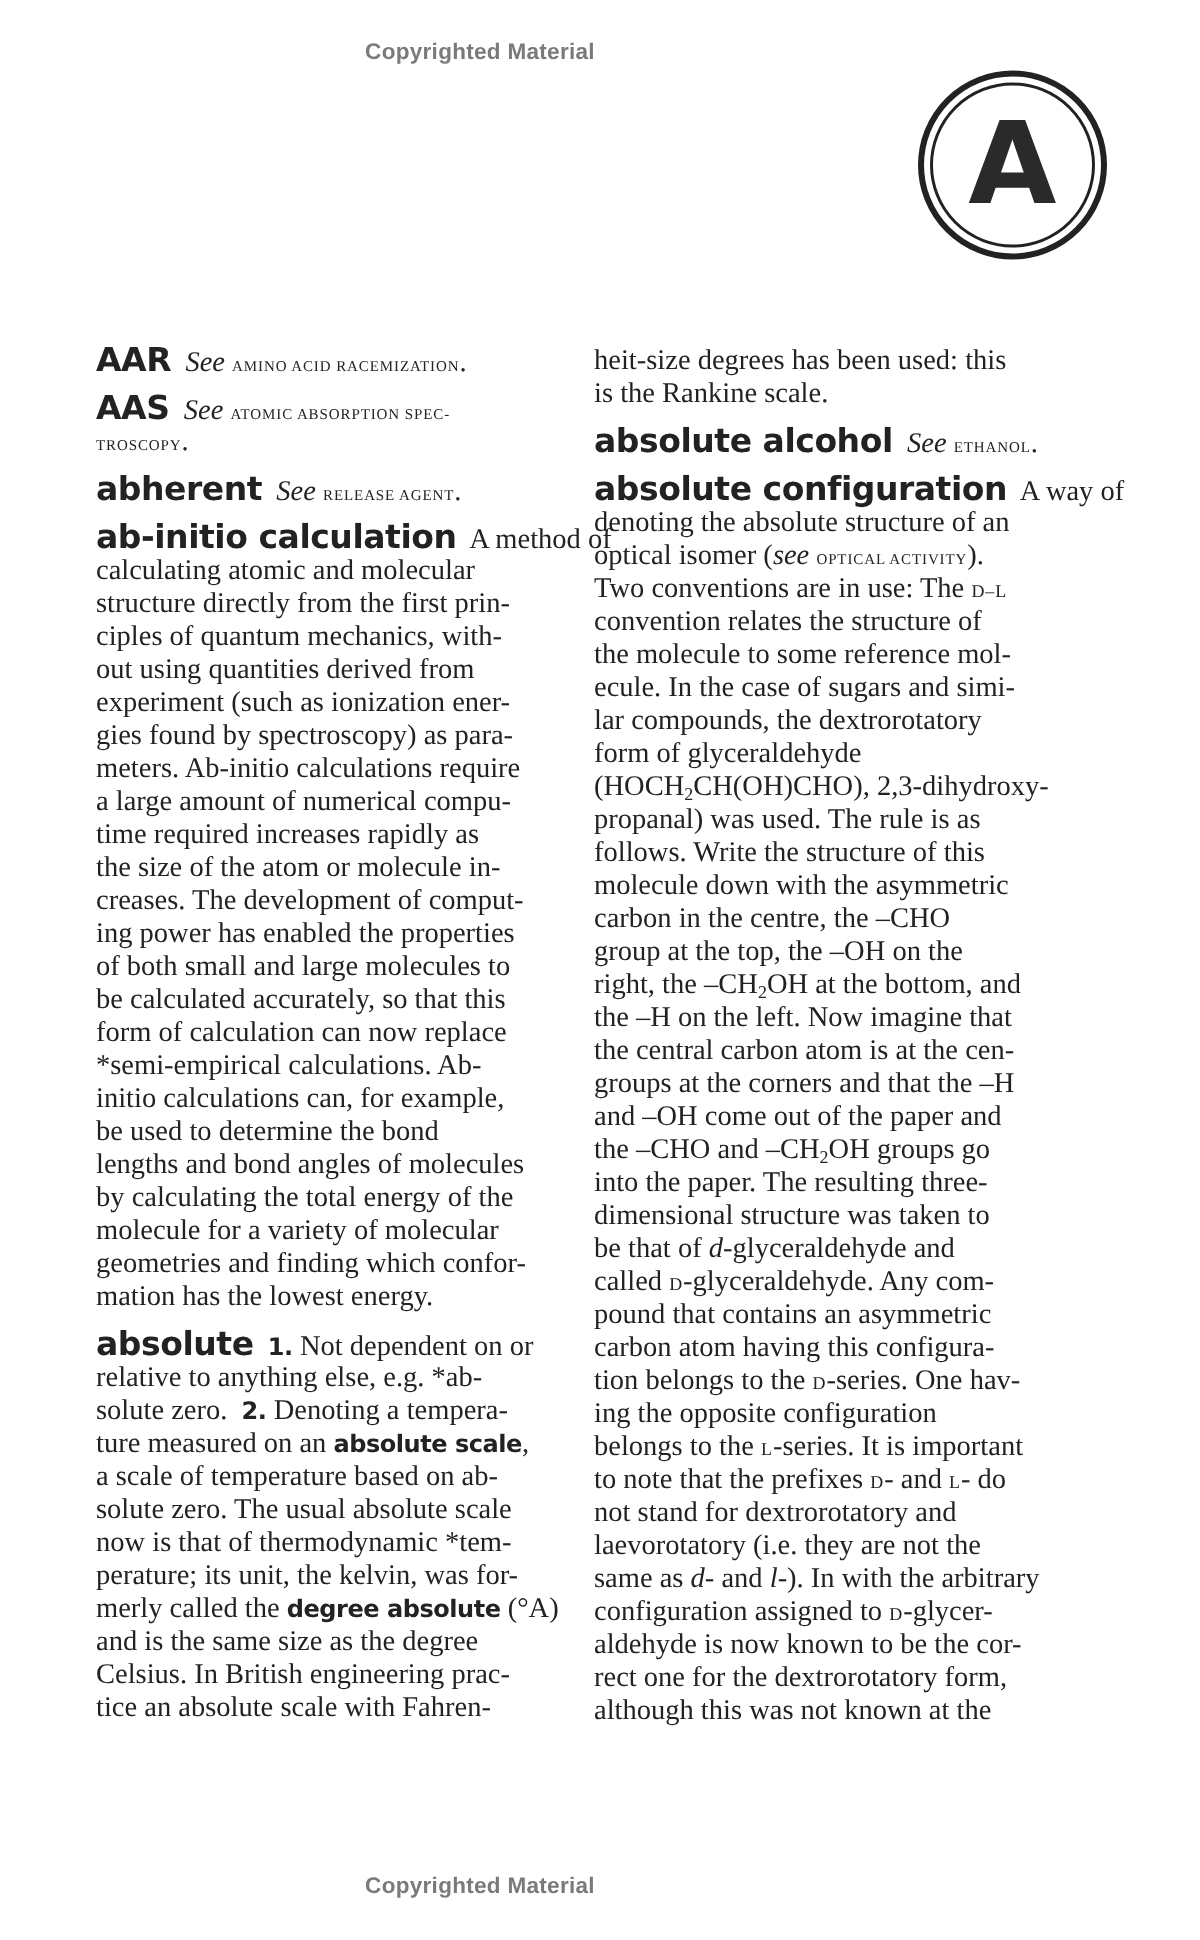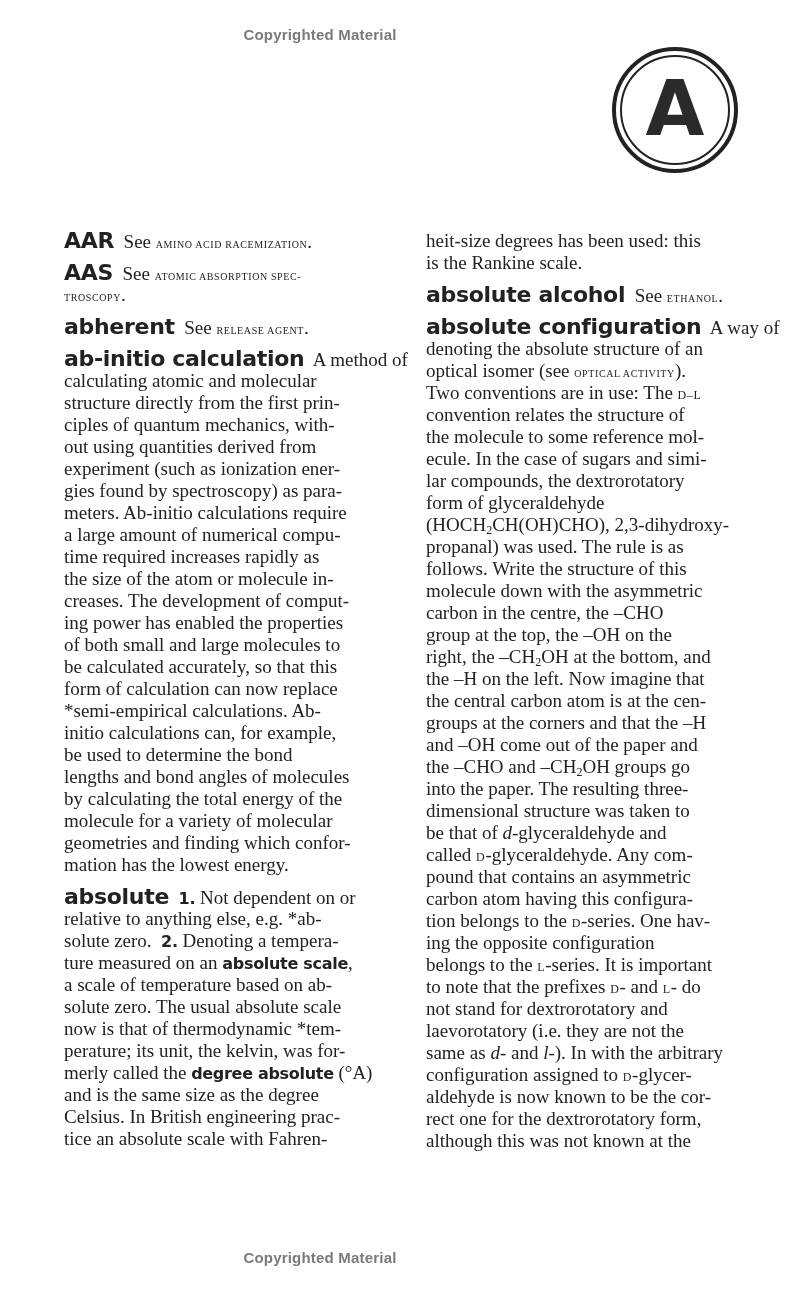--- a/index.html
+++ b/index.html
@@ -19,26 +19,26 @@
     position: absolute; left: 4px; top: 4px; right: 4px; bottom: 4px;
     border-radius: 50%; border: 2px solid #222;
   }
   .letter-badge .glyph {
     position: absolute; left: 0; right: 0; top: 18px; text-align: center;
     font-family: "DejaVu Sans", sans-serif; font-weight: bold; font-size: 76px;
     line-height: 80px; color: #2a2a2a;
   }
   .col { position: absolute; top: 230px; font-family: "Liberation Serif", serif; font-size: 19px; color: #222; }
   .col-left { left: 64px; width: 335px; }
-  .col-right { left: 426px; width: 340px; }
+  .col-right { left: 396px; width: 340px; }
   .line { height: 22px; line-height: 22px; white-space: nowrap; }
   .gap { height: 10px; }
   .hw { font-family: "DejaVu Sans", sans-serif; font-weight: bold; font-size: 22px; letter-spacing: -0.3px; }
   .hw-inline { font-family: "DejaVu Sans", sans-serif; font-weight: bold; font-size: 16px; letter-spacing: -0.3px; }
-  .see { }
+  .see { font-style: italic; }
   .sc { font-size: 12px; letter-spacing: 0.6px; }
   .xref { font-size: 10px; letter-spacing: 0.6px; }
   sub { font-size: 12px; vertical-align: -3px; line-height: 0; }
 </style>
 </head>
 <body>
 
 <div class="watermark wm-top">Copyrighted Material</div>
 
 <div class="letter-badge">

